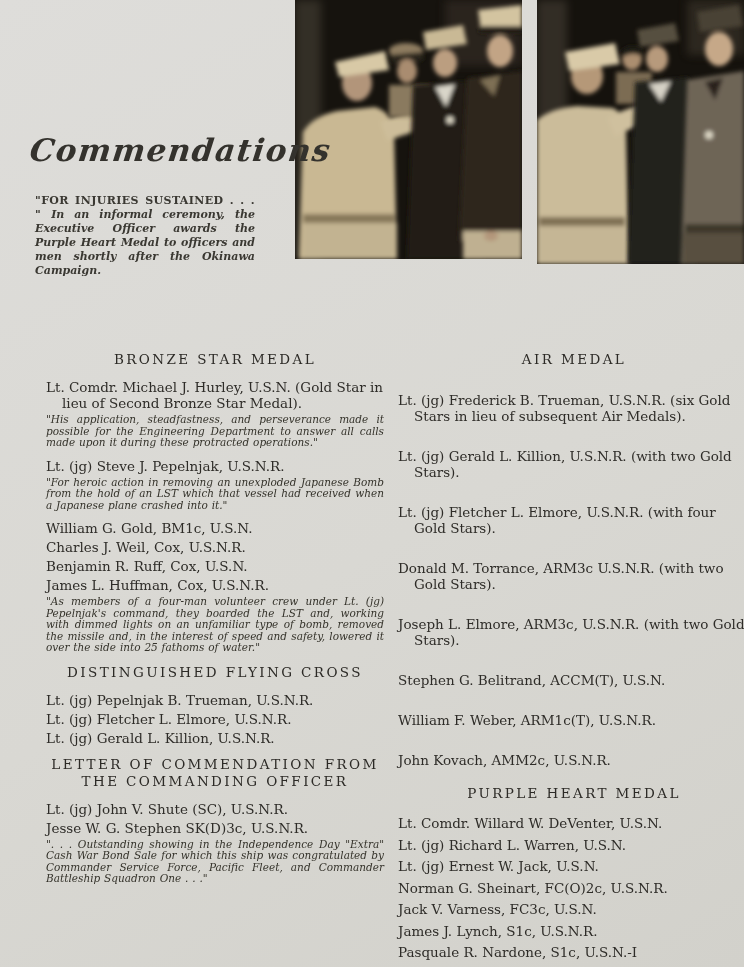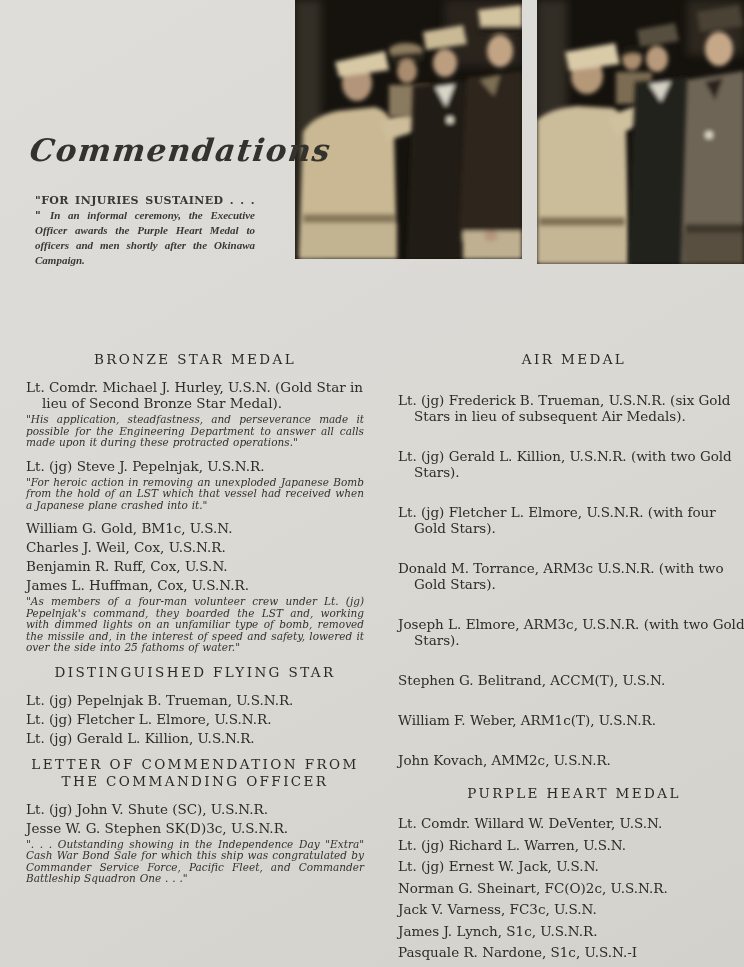--- a/index.html
+++ b/index.html
@@ -15,24 +15,24 @@
   .script-title{
     position:absolute;left:30px;top:132px;margin:0;white-space:nowrap;
     font-size:31px;font-style:italic;font-weight:bold;letter-spacing:1.5px;
     transform:skewX(-7deg);color:#34322d;
   }
   .caption{
     position:absolute;left:35px;top:194px;width:220px;margin:0;
     font-size:11px;line-height:14px;font-weight:bold;text-align:justify;color:#3a3832;
   }
   .caption-lead{font-style:normal;letter-spacing:.4px;}
-  .caption-rest{font-style:italic;font-family:Liberation Serif, serif;}
+  .caption-rest{font-style:italic;}
   .columns{position:absolute;top:351px;left:0;width:744px;}
   .column{position:absolute;top:0;}
-  .column-left{left:26px;width:338px;}
+  .column-left{left:46px;width:338px;}
   .column-right{left:398px;width:352px;}
   .section-heading{
     font-size:13.5px;font-weight:normal;letter-spacing:2.4px;line-height:17px;
     text-align:center;margin:0 0 11px;color:#2c2a26;
   }
   .recipient{
     font-size:13.5px;line-height:16px;margin:0 0 3px;
     padding-left:16px;text-indent:-16px;
   }
   .citation{
@@ -157,21 +157,21 @@
           <p class="citation">"His application, steadfastness, and perseverance made it possible for the Engineering Department to answer all calls made upon it during these protracted operations."</p>
           <p class="recipient">Lt. (jg) Steve J. Pepelnjak, U.S.N.R.</p>
           <p class="citation">"For heroic action in removing an unexploded Japanese Bomb from the hold of an LST which that vessel had received when a Japanese plane crashed into it."</p>
           <p class="recipient">William G. Gold, BM1c, U.S.N.</p>
           <p class="recipient">Charles J. Weil, Cox, U.S.N.R.</p>
           <p class="recipient">Benjamin R. Ruff, Cox, U.S.N.</p>
           <p class="recipient">James L. Huffman, Cox, U.S.N.R.</p>
           <p class="citation">"As members of a four-man volunteer crew under Lt. (jg) Pepelnjak's command, they boarded the LST and, working with dimmed lights on an unfamiliar type of bomb, removed the missile and, in the interest of speed and safety, lowered it over the side into 25 fathoms of water."</p>
         </section>
         <section class="medal-section sec-1">
-          <h3 class="section-heading">DISTINGUISHED FLYING STAR</h3>
+          <h3 class="section-heading">DISTINGUISHED FLYING CROSS</h3>
           <p class="recipient">Lt. (jg) Pepelnjak B. Trueman, U.S.N.R.</p>
           <p class="recipient">Lt. (jg) Fletcher L. Elmore, U.S.N.R.</p>
           <p class="recipient">Lt. (jg) Gerald L. Killion, U.S.N.R.</p>
         </section>
         <section class="medal-section sec-2">
           <h3 class="section-heading">LETTER OF COMMENDATION FROM THE COMMANDING OFFICER</h3>
           <p class="recipient">Lt. (jg) John V. Shute (SC), U.S.N.R.</p>
           <p class="recipient">Jesse W. G. Stephen SK(D)3c, U.S.N.R.</p>
           <p class="citation">". . . Outstanding showing in the Independence Day "Extra" Cash War Bond Sale for which this ship was congratulated by Commander Service Force, Pacific Fleet, and Commander Battleship Squadron One . . ."</p>
         </section>

